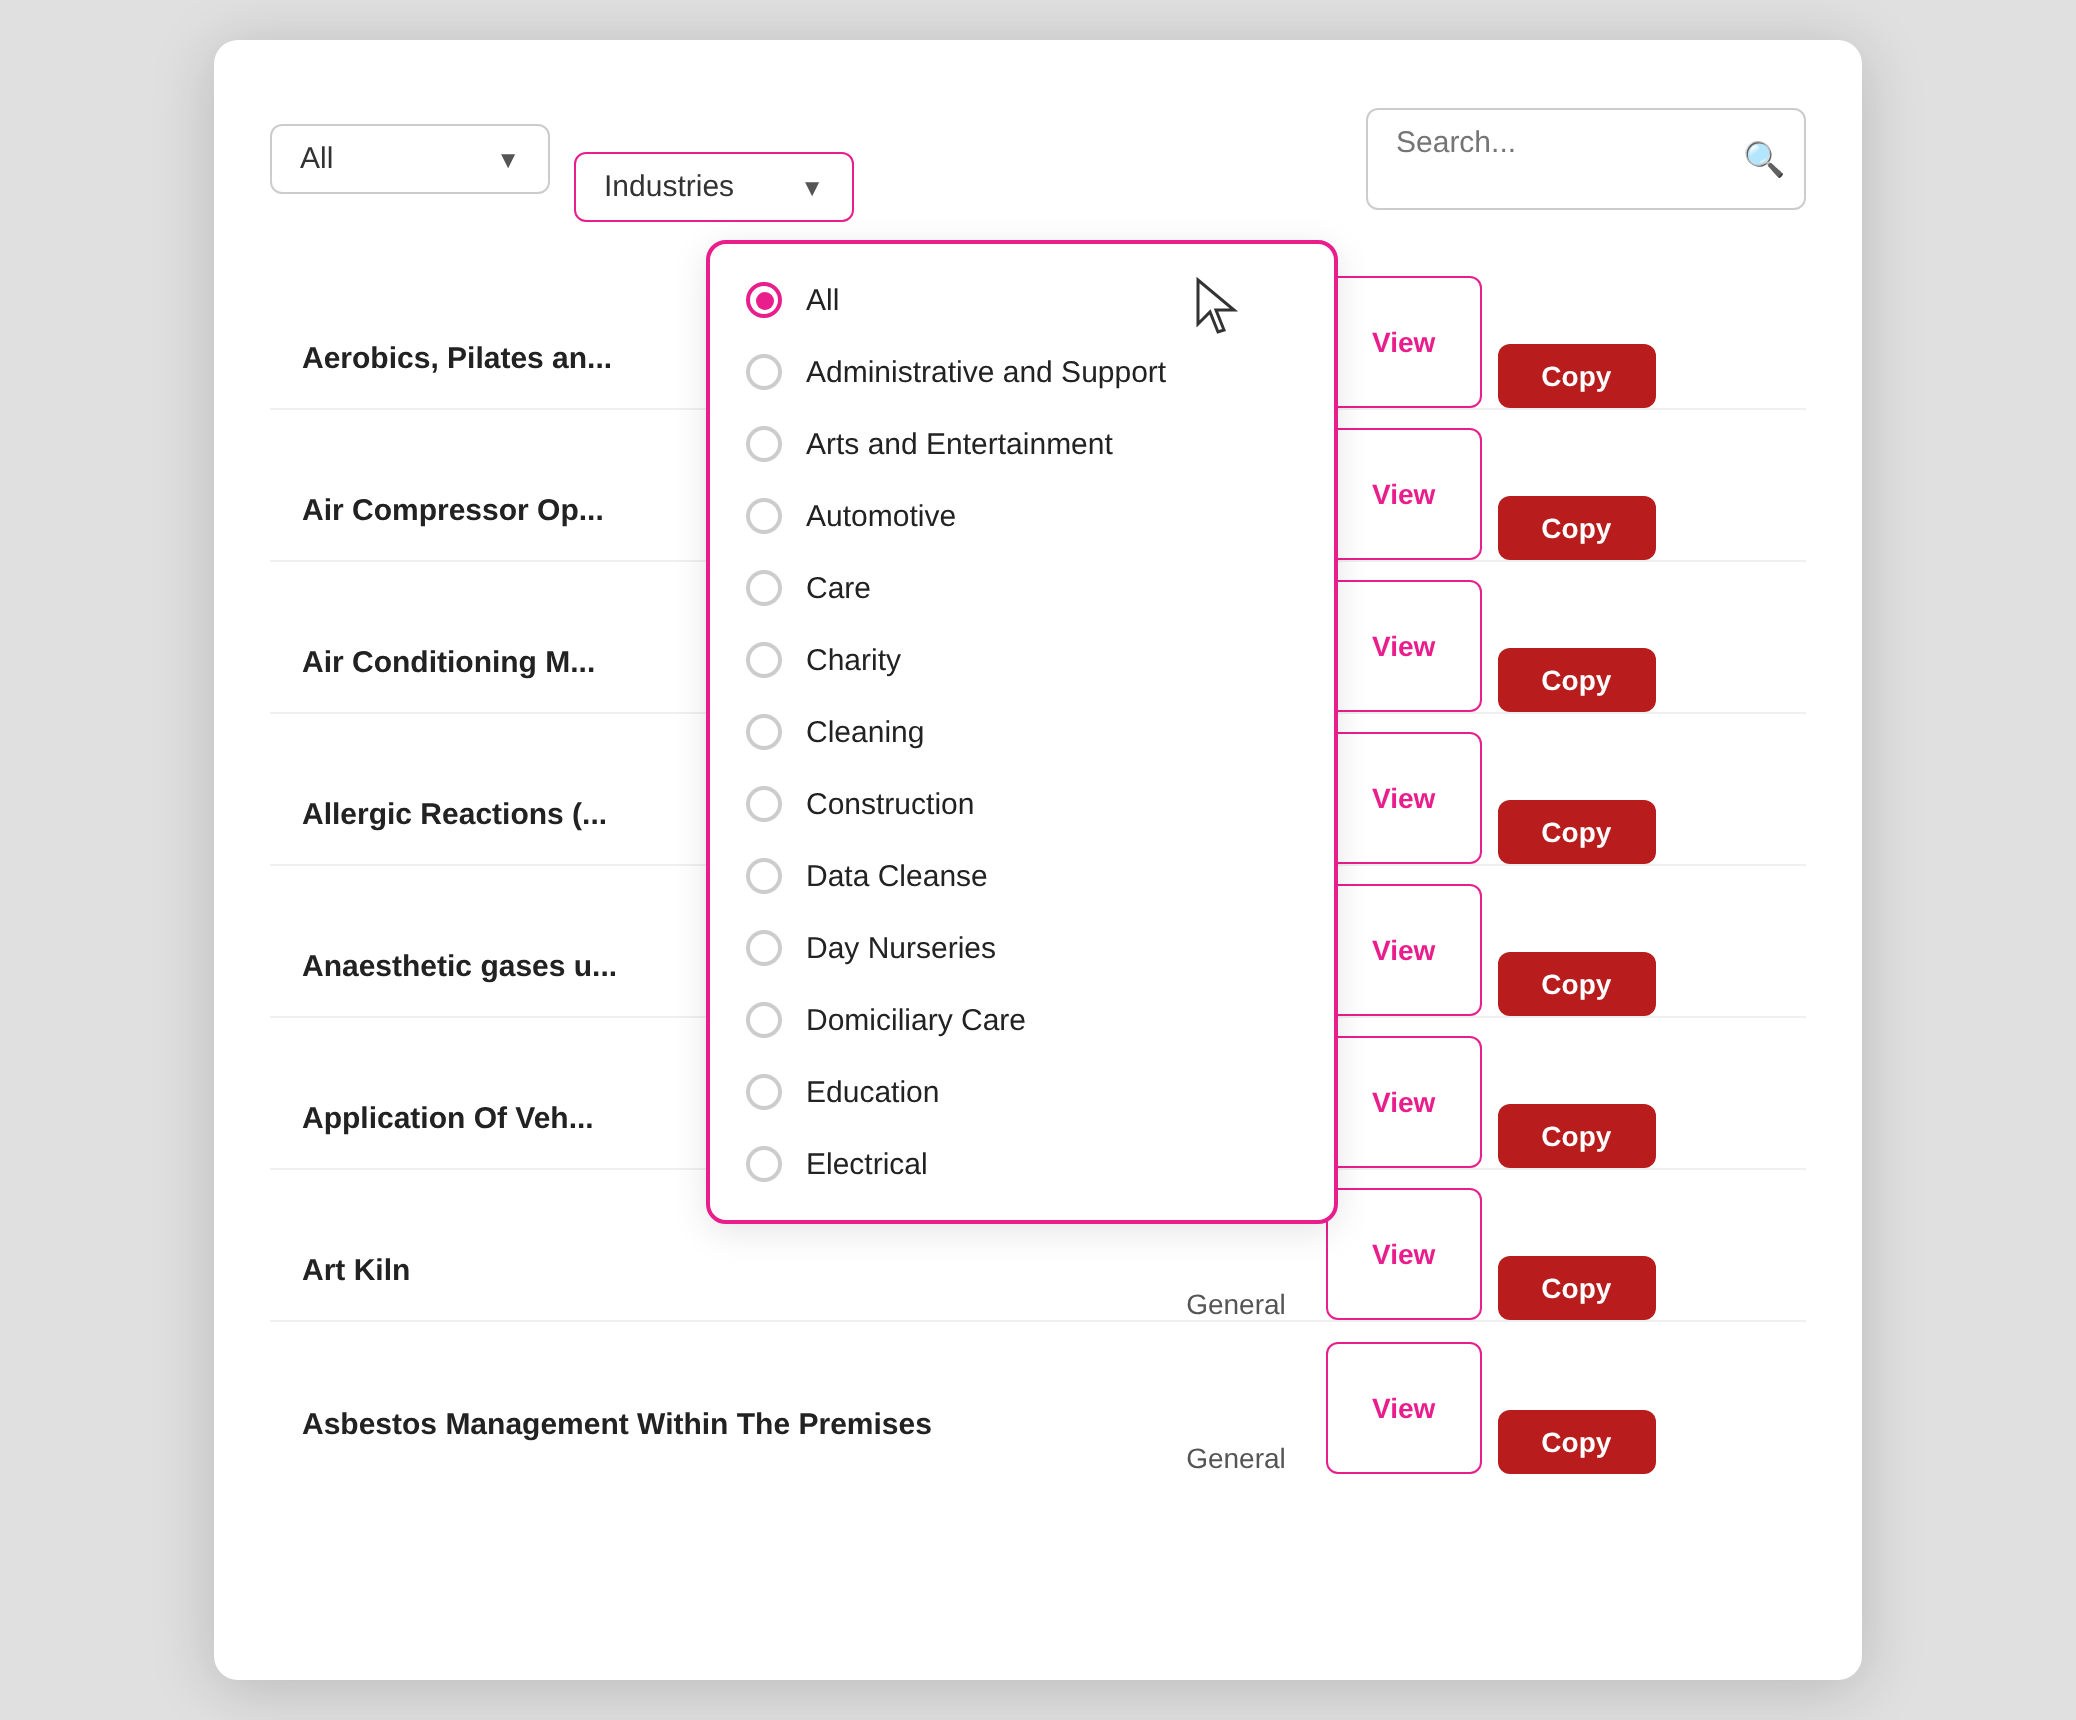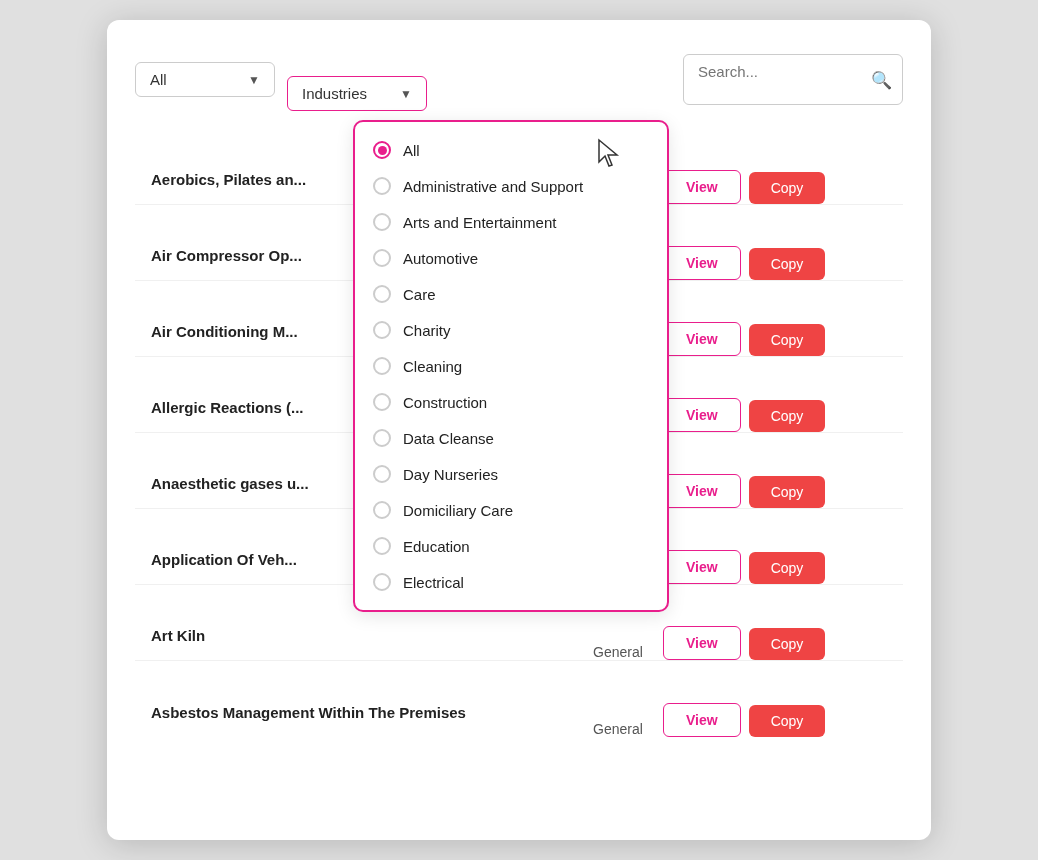--- a/index.html
+++ b/index.html
@@ -97,34 +97,34 @@
       color: #555;
       font-size: 14px;
       width: 90px;
       text-align: center;
     }
     .btn-view {
       border: 1.5px solid #e91e8c;
       color: #e91e8c;
       background: #fff;
       border-radius: 6px;
-      padding: 8px 22px;
+      padding: 24px 22px;
       font-size: 14px;
       font-weight: 600;
       cursor: pointer;
       margin-right: 8px;
     }
     .btn-copy {
       border: none;
-      background: #ef4444;
+      background: #b91c1c;
       color: #fff;
       border-radius: 6px;
       padding: 8px 22px;
       font-size: 14px;
-      font-weight: 400;
+      font-weight: 700;
       cursor: pointer;
     }
 
     
     .dropdown-overlay {
       position: absolute;
       top: 100px;
       left: 246px;
       width: 316px;
       background: #fff;

